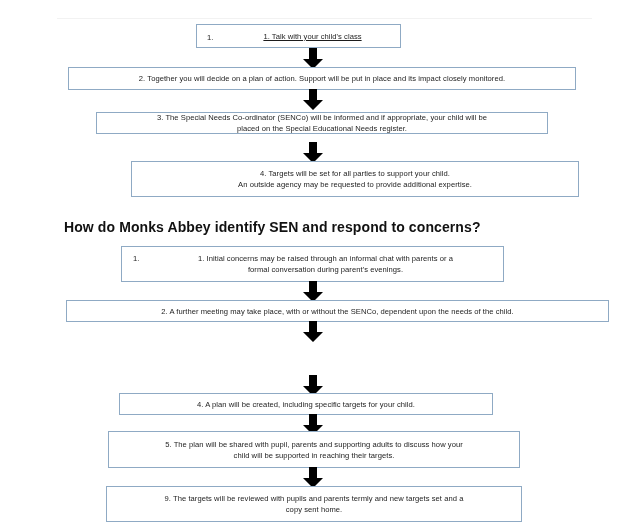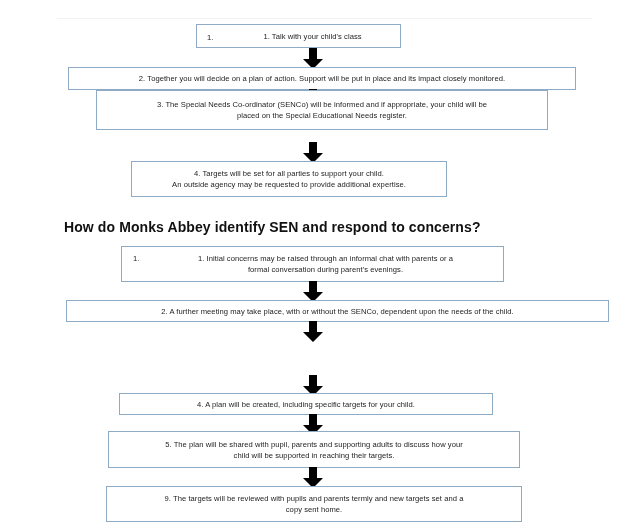--- a/index.html
+++ b/index.html
@@ -81,51 +81,51 @@
 </style>
 </head>
 <body>
 
 <div id="page">
 
   <div class="rule"></div>
 
   <div class="node has-marker" style="left:196px; top:24px; width:205px; height:24px;">
     <span class="marker" style="left:10px; top:9px;">1.</span>
-    <span class="body-centered" style="padding-left:28px;">1. Talk with your child's class</span>
+    <span class="body-centered" style="padding-left:28px;text-decoration:underline;">1. Talk with your child's class</span>
   </div>
 
   <div class="arrow" style="left:300px; top:48px;">
     <svg width="26" height="22" viewBox="0 0 26 22" aria-hidden="true">
       <polygon points="9,0 17,0 17,11 23,11 13,21 3,11 9,11" fill="#000000"></polygon>
     </svg>
   </div>
 
   <div class="node" style="left:68px; top:67px; width:508px; height:23px;">
     <span class="txt">2. Together you will decide on a plan of action. Support will be put in place and its impact closely monitored.</span>
   </div>
 
   <div class="arrow" style="left:300px; top:89px;">
     <svg width="26" height="22" viewBox="0 0 26 22" aria-hidden="true">
       <polygon points="9,0 17,0 17,11 23,11 13,21 3,11 9,11" fill="#000000"></polygon>
     </svg>
   </div>
 
-  <div class="node" style="left:96px; top:90px; width:452px; height:40px;">
+  <div class="node" style="left:96px; top:112px; width:452px; height:22px;">
     <span class="txt">3. The Special Needs Co-ordinator (SENCo) will be informed and if appropriate, your child will be
 placed on the Special Educational Needs register.</span>
   </div>
 
   <div class="arrow" style="left:300px; top:142px;">
     <svg width="26" height="22" viewBox="0 0 26 22" aria-hidden="true">
       <polygon points="9,0 17,0 17,11 23,11 13,21 3,11 9,11" fill="#000000"></polygon>
     </svg>
   </div>
 
-  <div class="node" style="left:131px; top:161px; width:316px; height:36px;">
+  <div class="node" style="left:131px; top:161px; width:448px; height:36px;">
     <span class="txt">4. Targets will be set for all parties to support your child.
 An outside agency may be requested to provide additional expertise.</span>
   </div>
 
   <div class="section-heading" style="left:64px; top:219px;">How do Monks Abbey identify SEN and respond to concerns?</div>
 
   <div class="node has-marker" style="left:121px; top:246px; width:383px; height:36px;">
     <span class="marker" style="left:11px; top:8px;">1.</span>
     <span class="body-centered" style="padding-left:26px;">1. Initial concerns may be raised through an informal chat with parents or a
 formal conversation during parent's evenings.</span>

